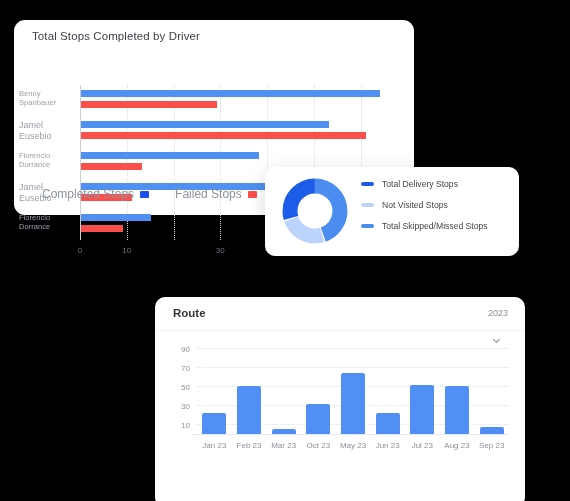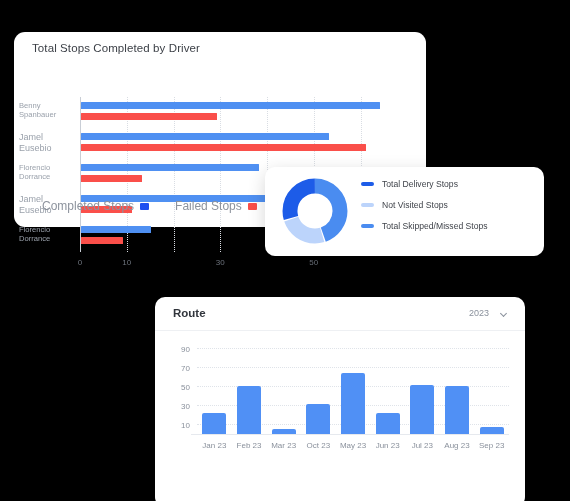--- a/index.html
+++ b/index.html
@@ -20,24 +20,23 @@
   .card {
     position: absolute;
     background: #ffffff;
     border-radius: 11px;
     box-shadow: 0 4px 16px rgba(0,0,0,0.18);
   }
 
   
   #driver-card {
     left: 14px;
-    top: 32px;
+    top: 20px;
     width: 400px;
     height: 195px;
-    padding-left: 12px;
   }
   #driver-title {
     position: absolute;
     left: 18px;
     top: 10px;
     font-size: 11.5px;
     color: #3b3f46;
     letter-spacing: 0.1px;
     white-space: nowrap;
   }
@@ -110,21 +109,20 @@
   .lg-swatch { width: 9px; height: 7px; border-radius: 1px; }
 
   
   #donut-card {
     left: 265px;
     top: 167px;
     width: 254px;
     height: 89px;
     border-radius: 10px;
     box-shadow: 0 5px 18px rgba(0,0,0,0.16);
-    padding-left: 25px;
   }
   #donut-wrap {
     position: absolute;
     left: 17px;
     top: 11px;
     width: 66px;
     height: 66px;
   }
   #donut-wrap svg { display: block; }
   #donut-legend {
@@ -169,22 +167,23 @@
     font-size: 11.5px;
     font-weight: bold;
     color: #31353c;
   }
   #route-year {
     position: absolute;
     right: 17px;
     top: 11px;
     display: flex;
     align-items: center;
-    gap: 12px;
+    gap: 18px;
     cursor: pointer;
+    flex-direction: column;
   }
   #route-year-text { font-size: 9px; color: #8a919c; }
   .chev {
     width: 7px; height: 7px;
     position: relative;
   }
   .chev::after {
     content: "";
     position: absolute;
     left: 0; top: 1px;

